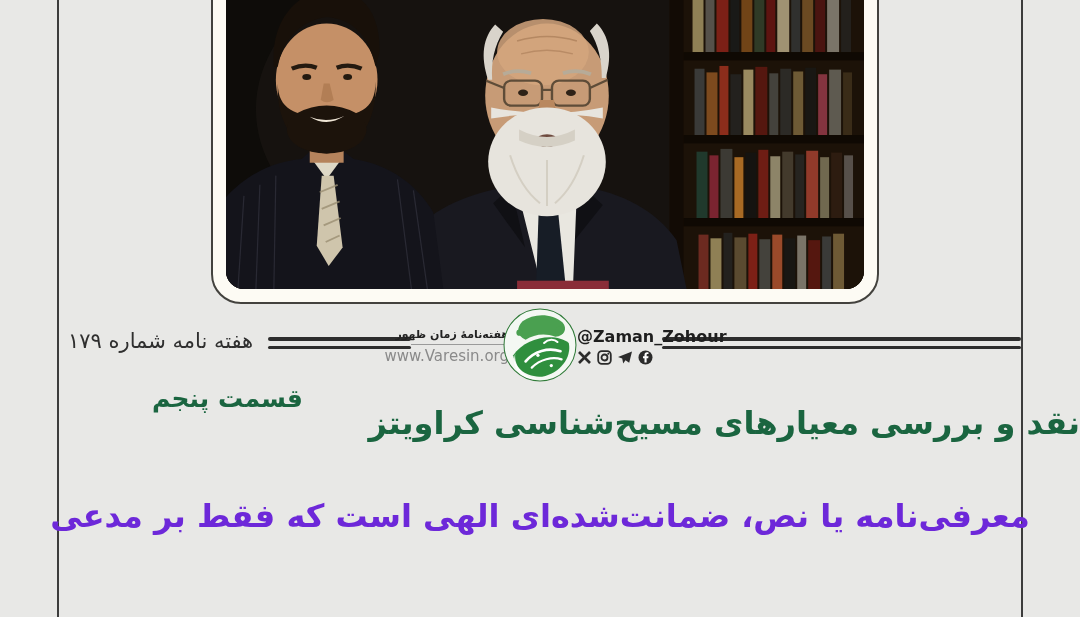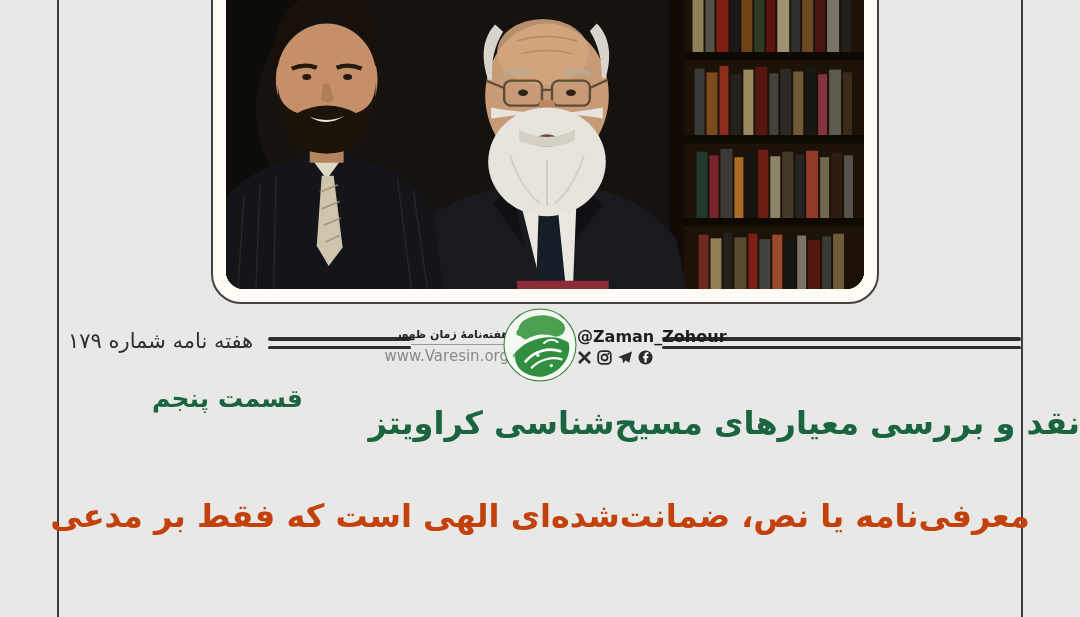--- a/index.html
+++ b/index.html
@@ -54,21 +54,21 @@
   .episode {
     position:absolute; left:152px; top:384px; direction:rtl;
     font-size:25px; font-weight:bold; color:#1a6540; white-space:nowrap;text-align:center;
   }
   .title {
     position:absolute; left:0; right:0; top:404px; direction:rtl;
     font-size:32px; font-weight:800; color:#1a6540; white-space:nowrap;
   }
   .summary {
     position:absolute; left:0; right:0; top:489px; text-align:center; direction:rtl;
-    font-size:32px; line-height:54px; font-weight:600; color:#c2410c;
+    font-size:32px; line-height:54px; font-weight:600; color:#6d28d9;
   }
 </style>
 </head>
 <body>
 
 <div class="canvas">
 
   <div class="vrule left"></div>
   <div class="vrule right"></div>
 

